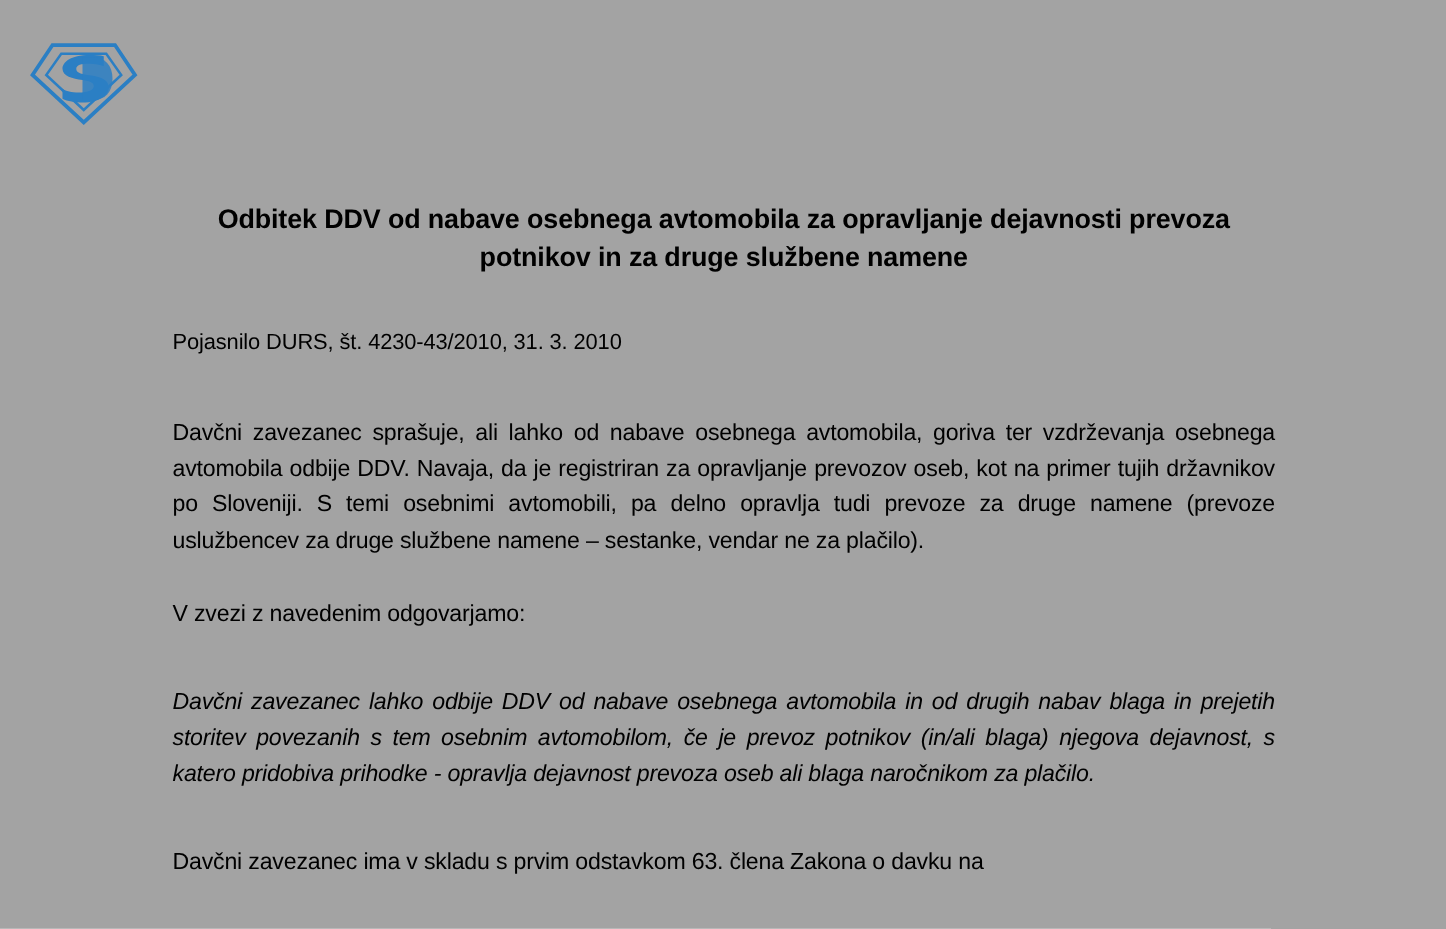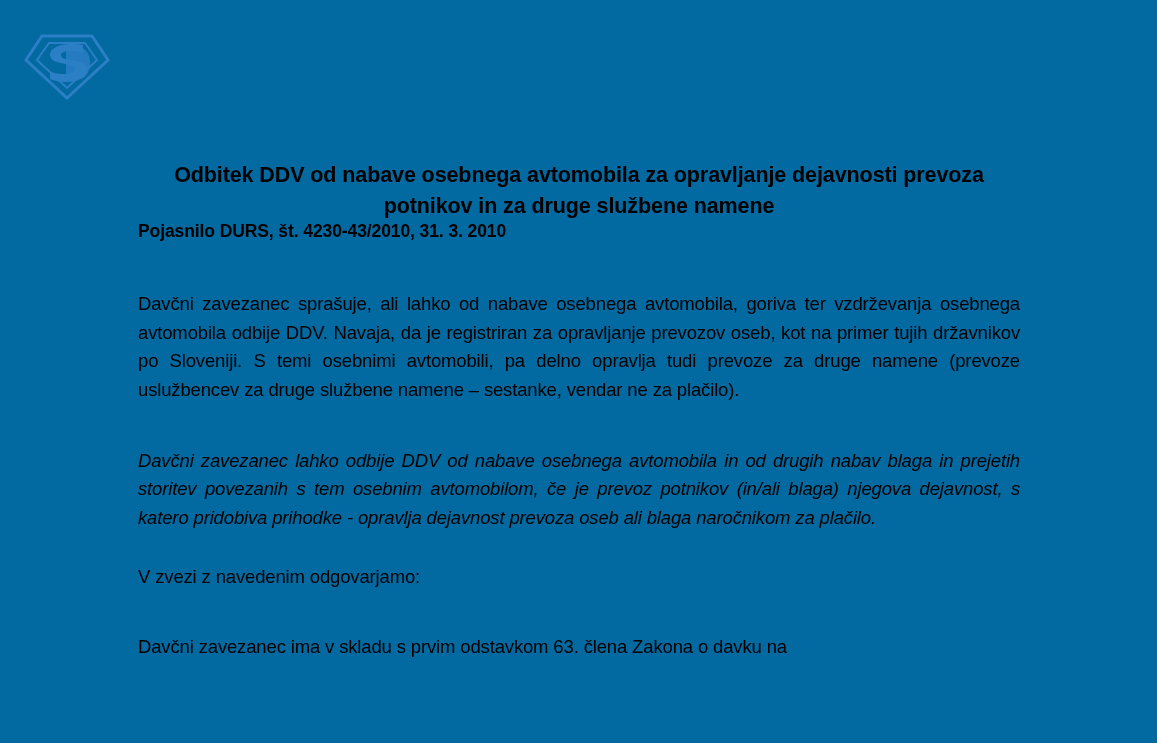--- a/index.html
+++ b/index.html
@@ -11,21 +11,21 @@
     width: 1157px;
     height: 743px;
     overflow: hidden;
     font-family: "Liberation Sans", sans-serif;
     color: #000000;
   }
   .page {
     position: relative;
     width: 1157px;
     height: 743px;
-    background: #0369a1;
+    background: #a3a3a3;
   }
   .logo {
     position: absolute;
     left: 22px;
     top: 30px;
     width: 90px;
     height: 72px;
   }
   .content {
     position: absolute;
@@ -36,21 +36,22 @@
   .doc-title {
     font-size: 21.5px;
     font-weight: bold;
     text-align: center;
     line-height: 1.42;
     letter-spacing: -0.1px;
     margin: 0 0 0 0;
   }
   .doc-subtitle {
     font-size: 17.5px;
-    font-weight: bold;
+    font-weight: normal;
+    margin-top: 42px;
     letter-spacing: -0.1px;
   }
   .para {
     font-size: 18.5px;
     line-height: 1.55;
     text-align: justify;
     margin-top: 48px;
     letter-spacing: -0.15px;
   }
   .para.tight {
@@ -81,20 +82,20 @@
   </div>
 
   <div class="content">
 
     <h1 class="doc-title">Odbitek DDV od nabave osebnega avtomobila za opravljanje dejavnosti prevoza potnikov in za druge službene namene</h1>
 
     <div class="doc-subtitle">Pojasnilo DURS, št. 4230-43/2010, 31. 3. 2010</div>
 
     <p class="para">Davčni zavezanec sprašuje, ali lahko od nabave osebnega avtomobila, goriva ter vzdrževanja osebnega avtomobila odbije DDV. Navaja, da je registriran za opravljanje prevozov oseb, kot na primer tujih državnikov po Sloveniji. S temi osebnimi avtomobili, pa delno opravlja tudi prevoze za druge namene (prevoze uslužbencev za druge službene namene – sestanke, vendar ne za plačilo).</p>
 
+    <p class="para tight">V zvezi z navedenim odgovarjamo:</p>
+
     <p class="para italic gap-large">Davčni zavezanec lahko odbije DDV od nabave osebnega avtomobila in od drugih nabav blaga in prejetih storitev povezanih s tem osebnim avtomobilom, če je prevoz potnikov (in/ali blaga) njegova dejavnost, s katero pridobiva prihodke - opravlja dejavnost prevoza oseb ali blaga naročnikom za plačilo.</p>
-
-    <p class="para tight">V zvezi z navedenim odgovarjamo:</p>
 
     <p class="para gap-large clip">Davčni zavezanec ima v skladu s prvim odstavkom 63. člena Zakona o davku na</p>
 
   </div>
 </div>
 
 </body></html>

